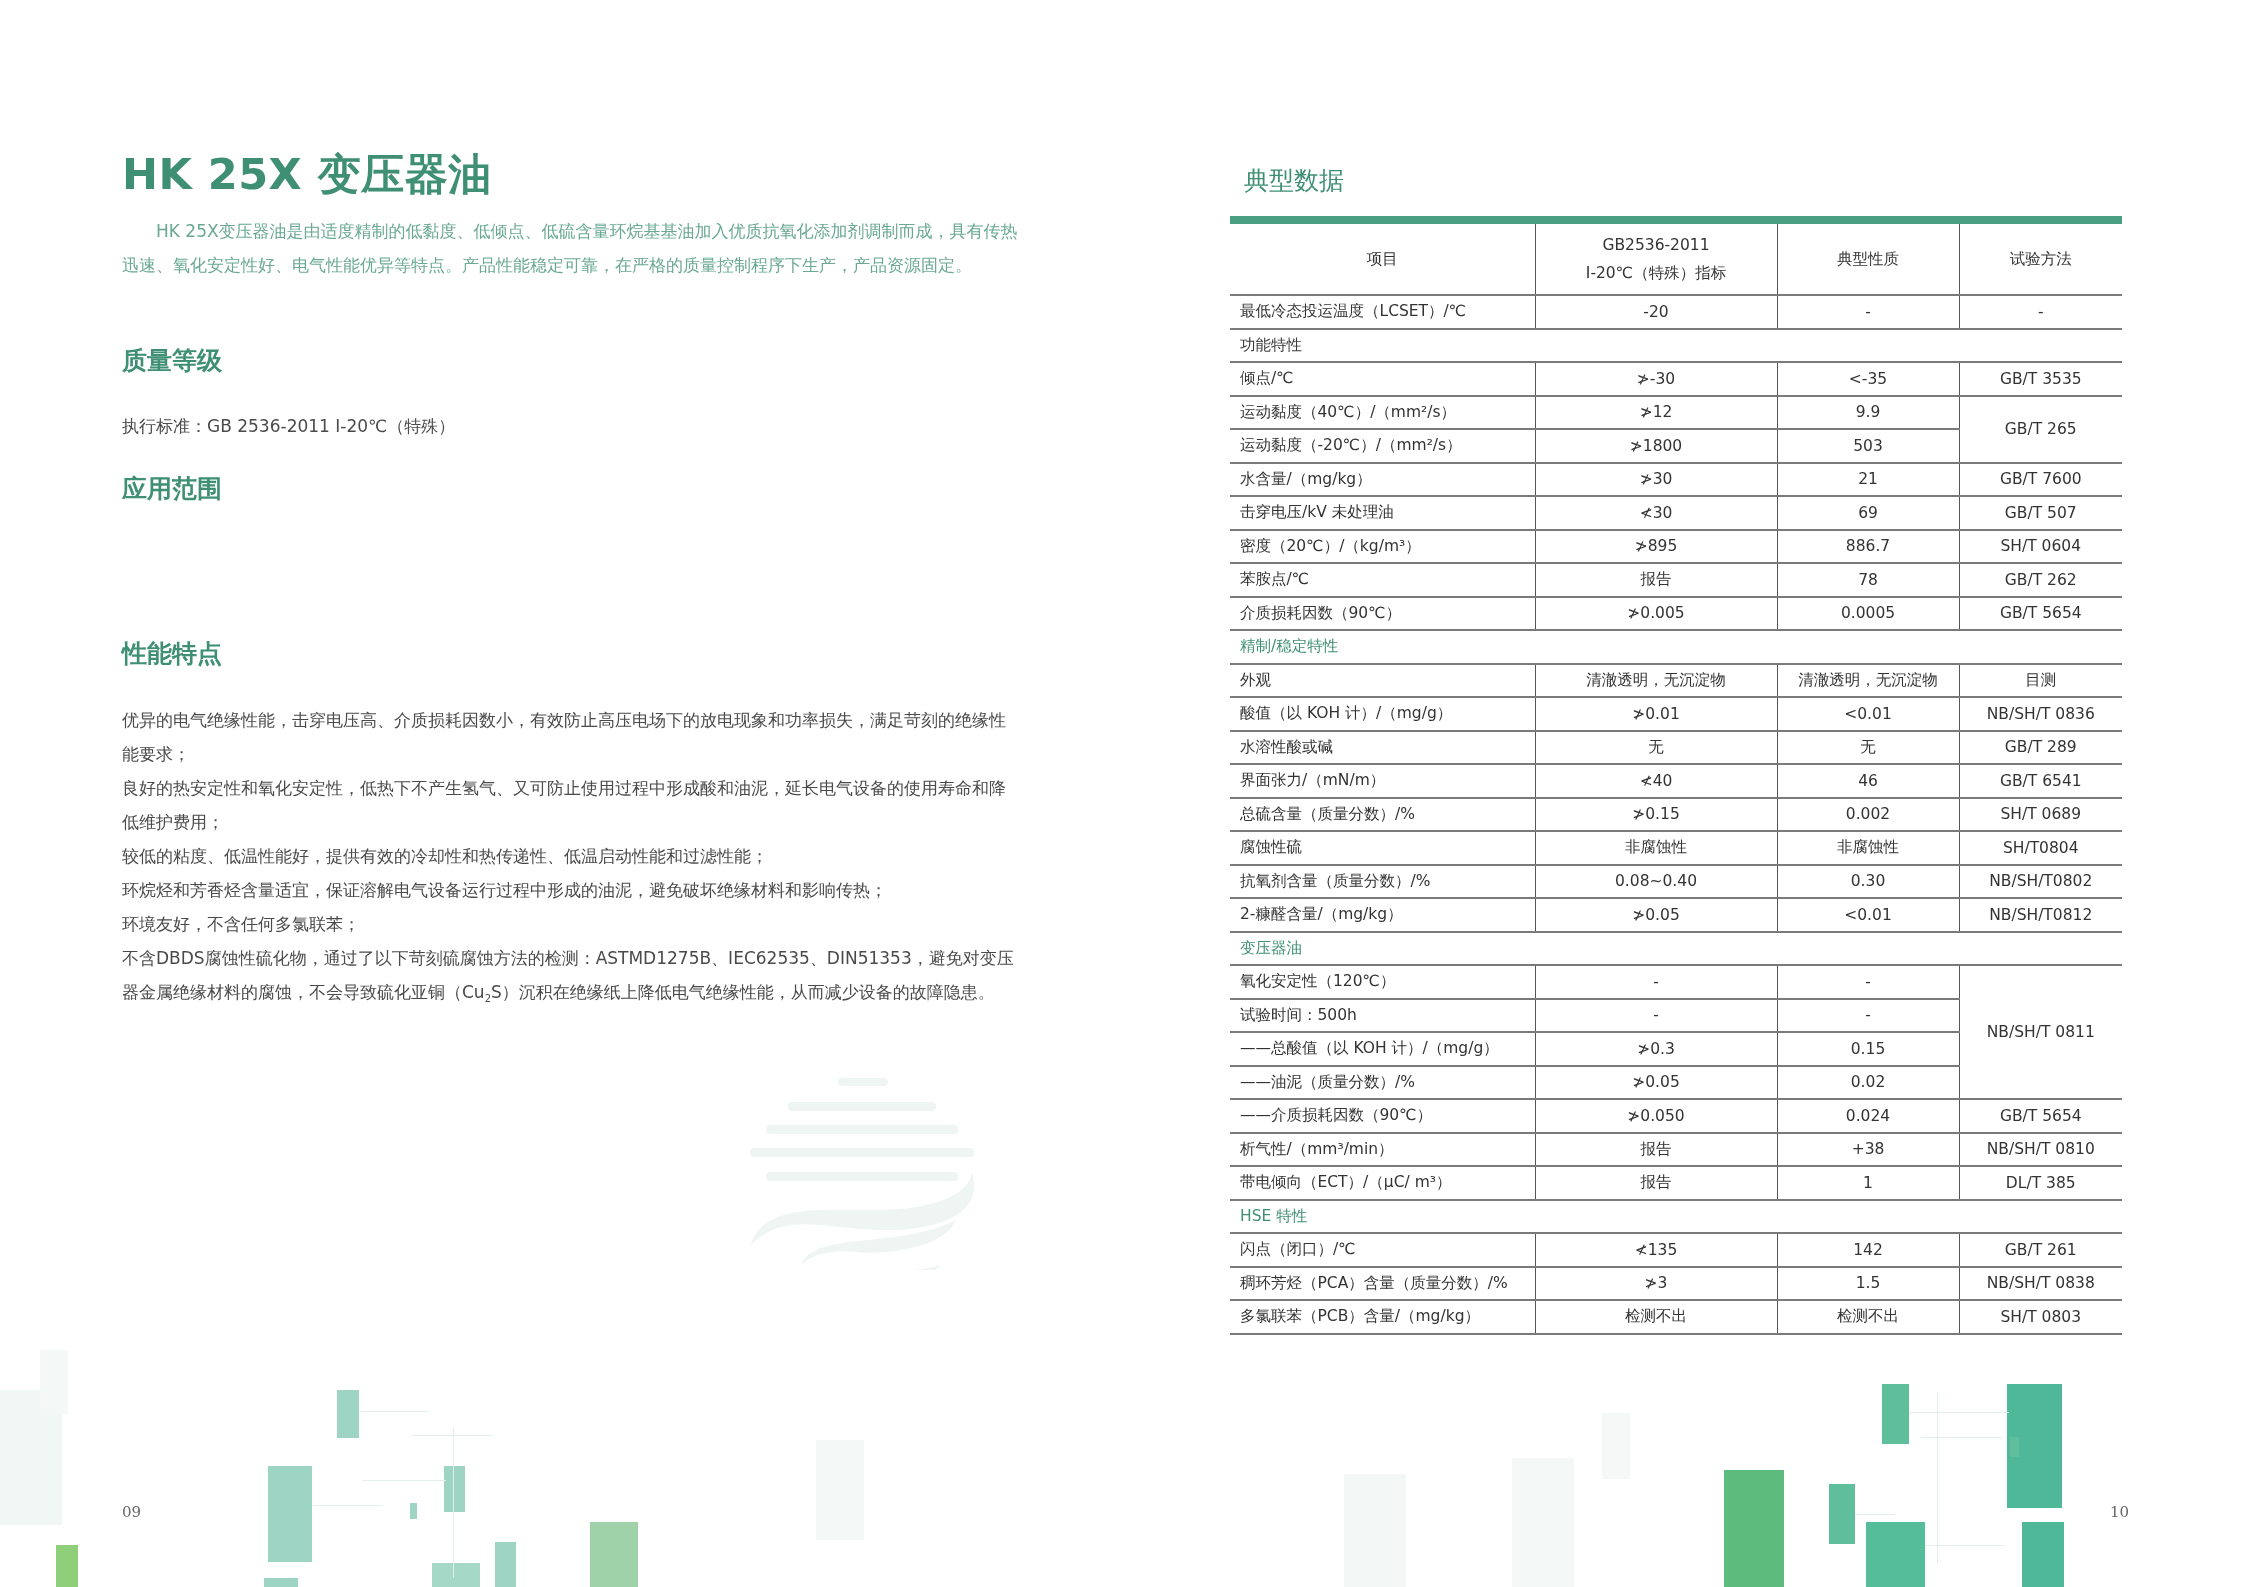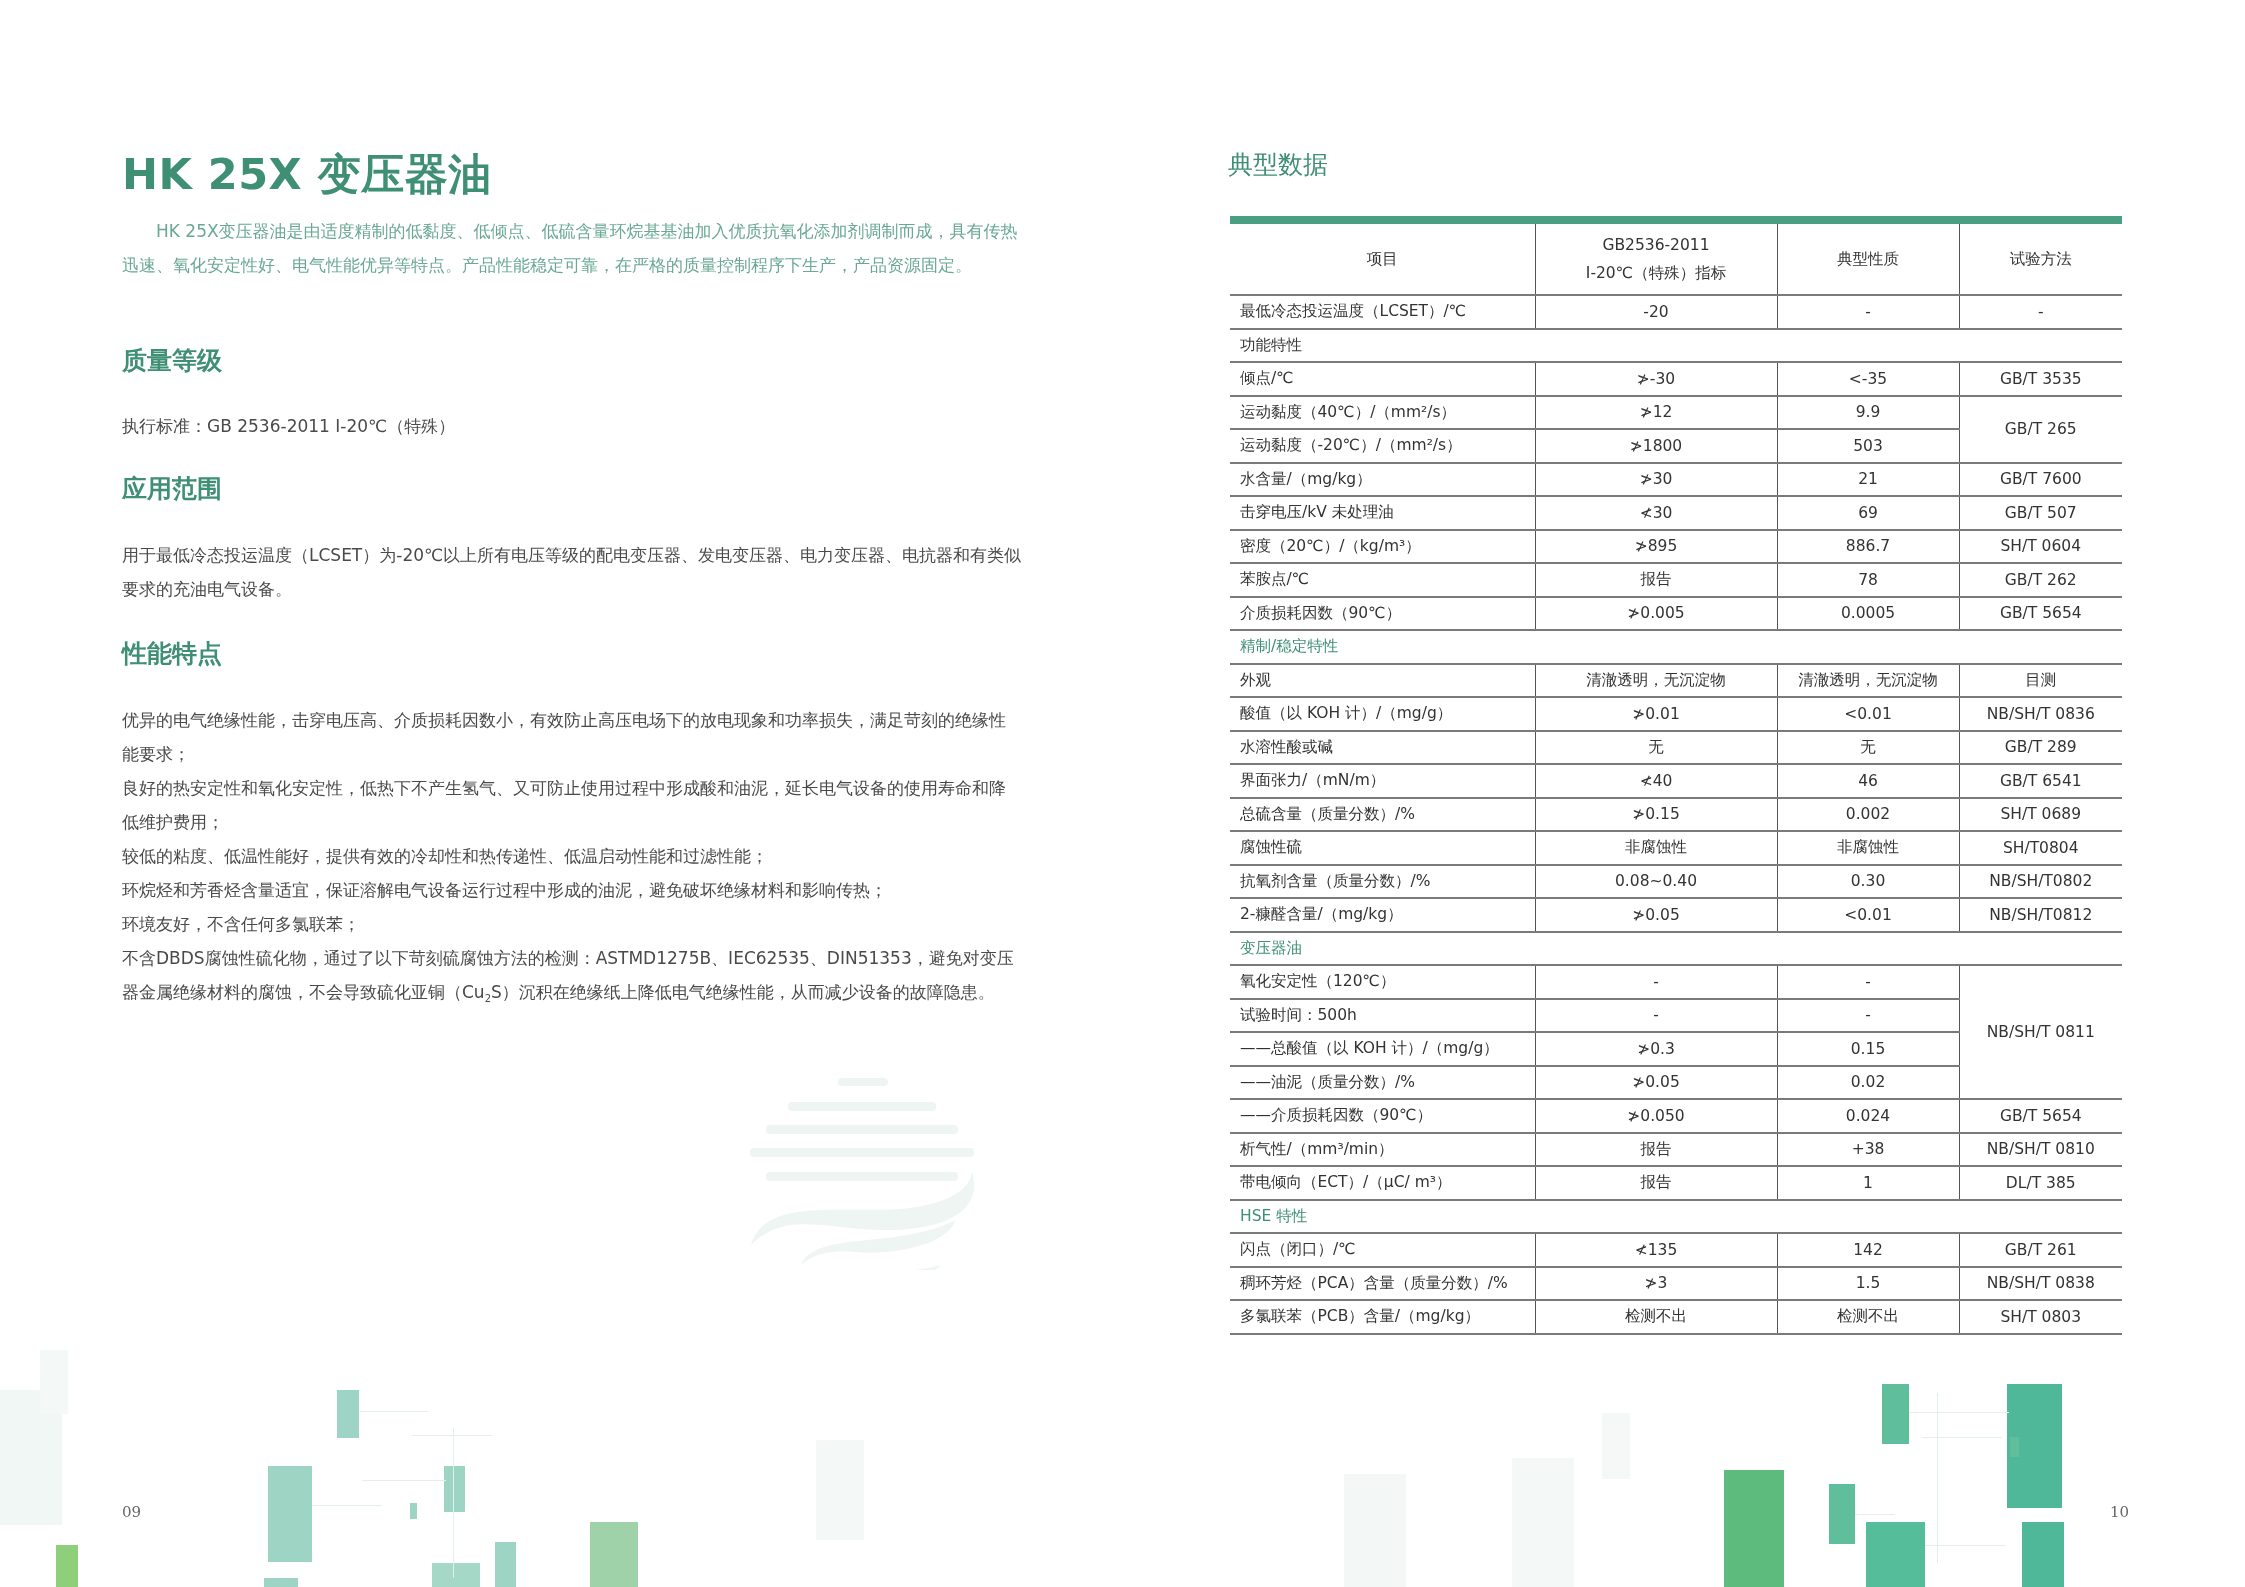--- a/index.html
+++ b/index.html
@@ -29,21 +29,21 @@
   .sec-text {
     position:absolute; left:122px; width:900px;
     font-size:17px; line-height:34px; color:#4a4a4a; margin:0;
   }
   .feature-list { list-style:none; padding:0; margin:0; }
   .feature-list li { margin:0; }
   sub { font-size:10px; }
 
   .data-title {
     position:absolute; left:106px; top:148px;
-    font-size:25px; color:var(--accent); margin:0; font-weight:normal;
+    font-size:25px; color:var(--accent); margin:16px; font-weight:normal;
   }
   .bar {
     position:absolute; left:108px; top:216px; width:892px; height:8px;
     background:var(--bar);
   }
   table.spec {
     position:absolute; left:108px; top:224px; width:892px;
     border-collapse:collapse; table-layout:fixed;
     font-size:15.5px; color:#333;
   }
@@ -77,21 +77,20 @@
 <body>
 
 <div class="page page-left">
   <h1 class="main-title">HK 25X 变压器油</h1>
   <p class="intro">HK 25X变压器油是由适度精制的低黏度、低倾点、低硫含量环烷基基油加入优质抗氧化添加剂调制而成，具有传热迅速、氧化安定性好、电气性能优异等特点。产品性能稳定可靠，在严格的质量控制程序下生产，产品资源固定。</p>
 
   <h2 class="sec-title" style="top:344px">质量等级</h2>
   <p class="sec-text" style="top:409px">执行标准：GB 2536-2011  I-20℃（特殊）</p>
 
   <h2 class="sec-title" style="top:472px">应用范围</h2>
-  <p class="sec-text" style="top:538px">用于最低冷态投运温度（LCSET）为-20℃以上所有电压等级的配电变压器、发电变压器、电力变压器、电抗器和有类似要求的充油电气设备。</p>
 
   <h2 class="sec-title" style="top:637px">性能特点</h2>
   <div class="sec-text" style="top:703px">
     <ul class="feature-list">
       <li>优异的电气绝缘性能，击穿电压高、介质损耗因数小，有效防止高压电场下的放电现象和功率损失，满足苛刻的绝缘性能要求；</li>
       <li>良好的热安定性和氧化安定性，低热下不产生氢气、又可防止使用过程中形成酸和油泥，延长电气设备的使用寿命和降低维护费用；</li>
       <li>较低的粘度、低温性能好，提供有效的冷却性和热传递性、低温启动性能和过滤性能；</li>
       <li>环烷烃和芳香烃含量适宜，保证溶解电气设备运行过程中形成的油泥，避免破坏绝缘材料和影响传热；</li>
       <li>环境友好，不含任何多氯联苯；</li>
       <li><span>不含DBDS腐蚀性硫化物，通过了以下苛刻硫腐蚀方法的检测：ASTMD1275B、IEC62535、DIN51353，避免对变压器金属绝缘材料的腐蚀，不会导致硫化亚铜（Cu</span><sub>2</sub><span>S）沉积在绝缘纸上降低电气绝缘性能，从而减少设备的故障隐患。</span></li>

